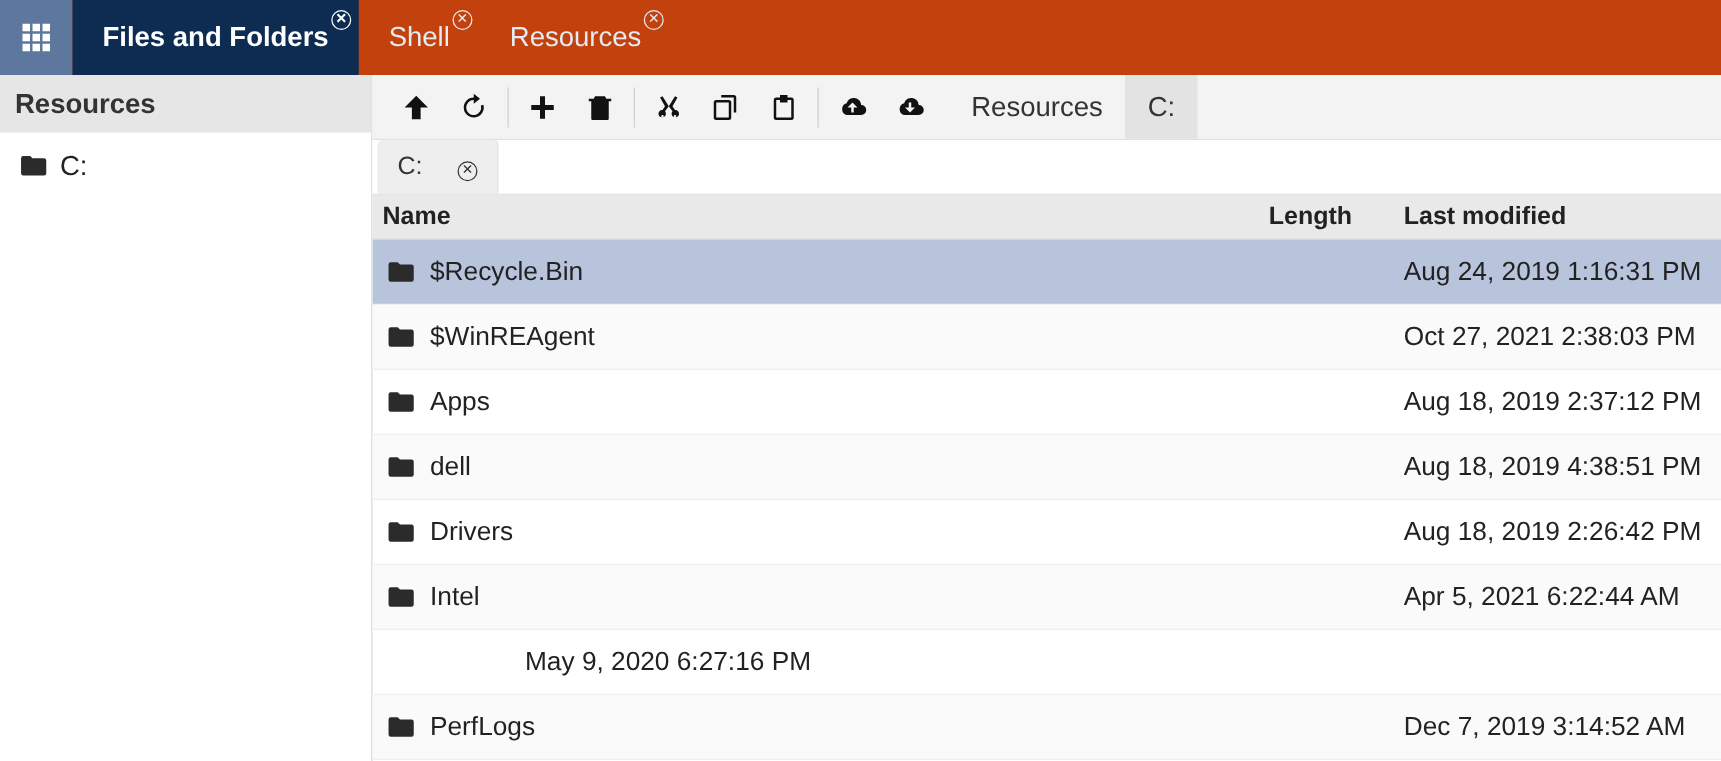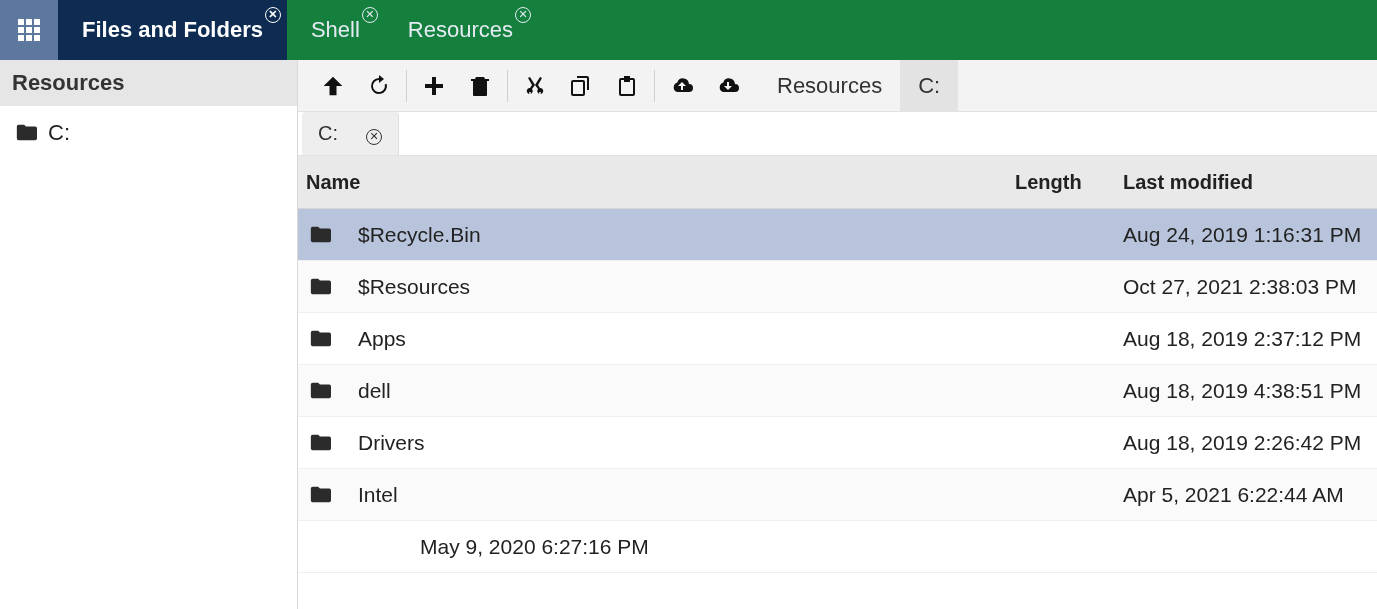--- a/index.html
+++ b/index.html
@@ -1,19 +1,19 @@
 <!DOCTYPE html>
 <html><head>
 <meta charset="utf-8">
 <style>
   * { box-sizing: border-box; margin: 0; padding: 0; }
   html, body { width: 1377px; height: 609px; font-family: "Segoe UI", Arial, sans-serif; overflow: hidden; background:#fff;}
   
   
-  .topbar { height: 60px; background: #15803d; display: flex; align-items: stretch; color: #fff; }
+  .topbar { height: 60px; background: #c2410c; display: flex; align-items: stretch; color: #fff; }
   .apps-btn { width: 58px; display:flex; align-items:center; justify-content:center; background:#5d779e; cursor:pointer;}
   .apps-grid { display:grid; grid-template-columns: repeat(3, 6px); grid-template-rows: repeat(3, 6px); gap:2px;}
   .apps-grid span { background:#fff; width:6px; height:6px;}
   .tab { position:relative; padding: 0 24px; display:flex; align-items:center; font-size:22px; cursor:pointer; color:#e4ebf3;}
   .tab.active { background:#0e2c52; color:#fff; font-weight:700;}
   .tab .close { position:absolute; top:6px; right:6px; font-size:14px; line-height:1;}
   
   
   .main { display:flex; height: calc(100% - 60px); }
   
@@ -31,30 +31,30 @@
   .breadcrumbs { display:flex; align-items:stretch; margin-left:8px; height:100%;}
   .crumb { padding: 0 18px; display:flex; align-items:center; font-size:22px; color:#333; cursor:pointer;}
   .crumb.last { background:#e3e3e3;}
   
   
   .pathtab-row { height:44px; border-bottom:1px solid #e3e3e3; display:flex; align-items:stretch; background:#fff; padding-left:4px;}
   .pathtab { background:#eeeeee; display:flex; align-items:center; padding:0 16px; font-size:20px; color:#333; gap:28px; border-right:1px solid #ddd; cursor:pointer; border-top-right-radius:4px; border-top-left-radius:4px;}
   .pathtab .x { color:#333; cursor:pointer;}
   
   
-  .tbl-head { height:53px; background:#e9e9e9; border-bottom:1px solid #d7d7d7; display:flex; align-items:center; font-size:20px; color:#222; font-weight:600;}
+  .tbl-head { height:36px; background:#e9e9e9; border-bottom:1px solid #d7d7d7; display:flex; align-items:center; font-size:20px; color:#222; font-weight:600;}
   .col-name { flex:1; padding-left:8px;}
   .col-len  { width:100px; text-align:left;}
   .col-lm   { width:262px; padding-left:8px;}
   
   .tbl-body { flex:1; overflow:auto;}
   .row { height:52px; display:flex; align-items:center; border-bottom:1px solid #efefef; font-size:21px; color:#222; cursor:pointer;}
   .row:nth-child(even){ background:#fafafa;}
   .row.selected { background:#b8c4dc !important;}
-  .cell-name { flex:1; display:flex; align-items:center; gap:24px; padding-left:8px; min-width:0;}
+  .cell-name { flex:1; display:flex; align-items:center; gap:10px; padding-left:8px; min-width:0;}
   .cell-len  { width:100px;}
   .cell-lm   { width:262px; padding-left:8px; white-space:nowrap;margin-left:14px;}
   
   
   .folder-ico { width:28px; height:22px; flex:none;}
   .folder-ico svg { width:100%; height:100%; display:block;}
   .ico svg { width:24px; height:24px; display:block;}
   .ico28 svg { width:28px; height:28px; display:block;}
   .circle-x { width:16px; height:16px; border:1.5px solid currentColor; border-radius:50%; display:inline-flex; align-items:center; justify-content:center; font-size:11px; line-height:1;}
   .circle-x::before{content:"✕";}
@@ -226,21 +226,21 @@
           <div class="cell-len"></div>
           <div class="cell-lm">Aug 24, 2019 1:16:31 PM</div>
         </div>
         <div class="row">
           <div class="cell-name">
             <span class="folder-ico">
               <svg viewBox="0 0 24 24">
                 <use href="#folder"></use>
               </svg>
             </span>
-            <span>$Resources</span>
+            <span>$WinREAgent</span>
           </div>
           <div class="cell-len"></div>
           <div class="cell-lm">Oct 27, 2021 2:38:03 PM</div>
         </div>
         <div class="row">
           <div class="cell-name">
             <span class="folder-ico">
               <svg viewBox="0 0 24 24">
                 <use href="#folder"></use>
               </svg>
@@ -283,15 +283,27 @@
             </span>
             <span>Intel</span>
           </div>
           <div class="cell-len"></div>
           <div class="cell-lm">Apr 5, 2021 6:22:44 AM</div>
         </div>
         <div class="row">
           <div class="cell-len"></div>
           <div class="cell-lm">May 9, 2020 6:27:16 PM</div>
         </div>
+        <div class="row">
+          <div class="cell-name">
+            <span class="folder-ico">
+              <svg viewBox="0 0 24 24">
+                <use href="#folder"></use>
+              </svg>
+            </span>
+            <span>PerfLogs</span>
+          </div>
+          <div class="cell-len"></div>
+          <div class="cell-lm">Dec 7, 2019 3:14:52 AM</div>
+        </div>
       </div>
   </div>
 </div>
 
 </body></html>

